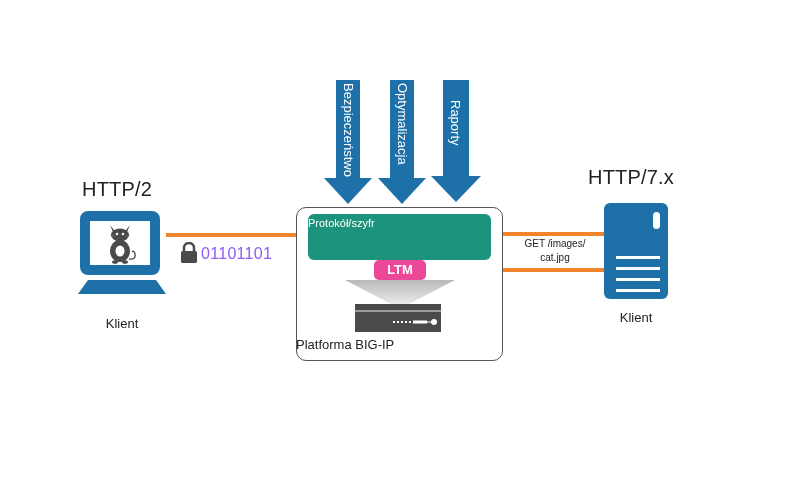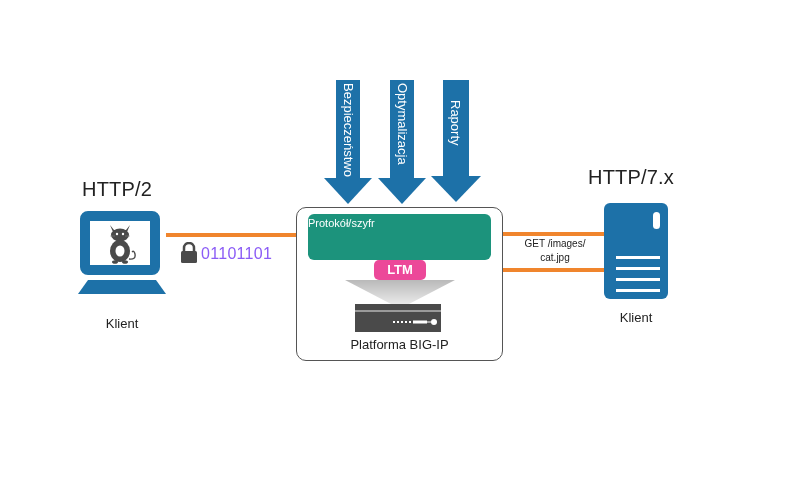--- a/index.html
+++ b/index.html
@@ -30,21 +30,21 @@
              border-radius: 6px; }
   .gateway .line1 { position: absolute; left: 0; right: 0; top: 3px; text-align: left;
                     color: #fff; font-size: 11px; }
   .gateway .line2 { position: absolute; left: 0; right: 0; top: 23px; text-align: center;
                     color: #fff; font-size: 11px; }
   .ltm { left: 374px; top: 260px; width: 52px; height: 20px; background: #ec4899;
          border-radius: 5px; color: #fff; font-weight: bold; font-size: 13px;
          text-align: center; line-height: 20px; }
   .funnel { left: 345px; top: 280px; width: 110px; height: 24px; }
   .appliance { left: 355px; top: 304px; width: 86px; height: 28px; }
-  .bigip-caption { left: 296px; top: 337px; width: 207px; text-align: center; font-size: 13px; color: #222; }
+  .bigip-caption { left: 296px; top: 337px; width: 207px; font-size: 13px; color: #222; }
 
   
   .down-arrow { position: absolute; }
   .arrow-text { position: absolute; color: #fff; font-size: 13px; white-space: nowrap;
                 transform-origin: left top; transform: rotate(90deg); }
 
   
   .req { left: 505px; top: 237px; width: 100px; text-align: center; font-size: 10px;
          color: #222; line-height: 14px; }
 

